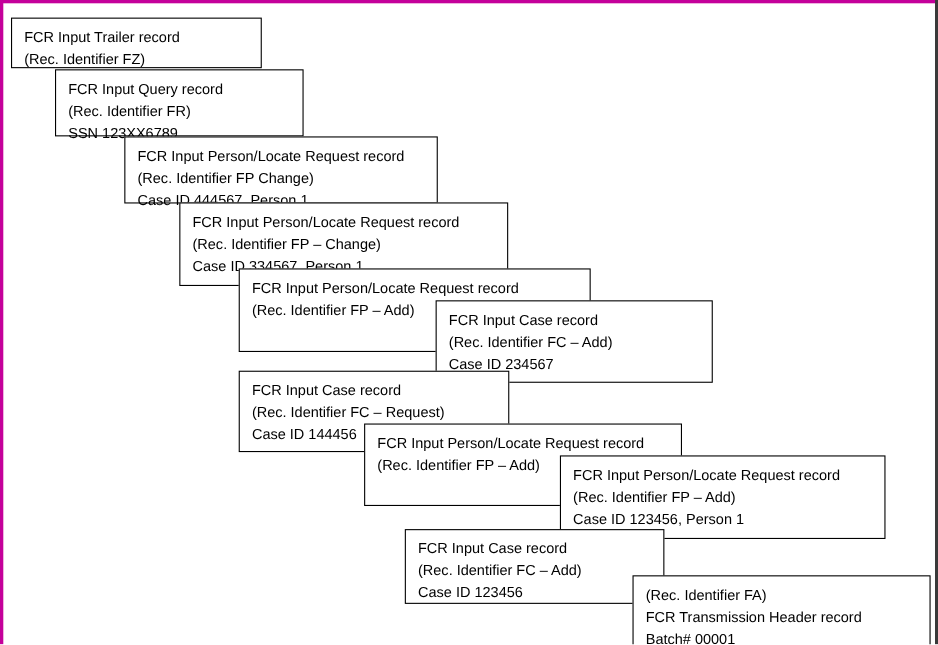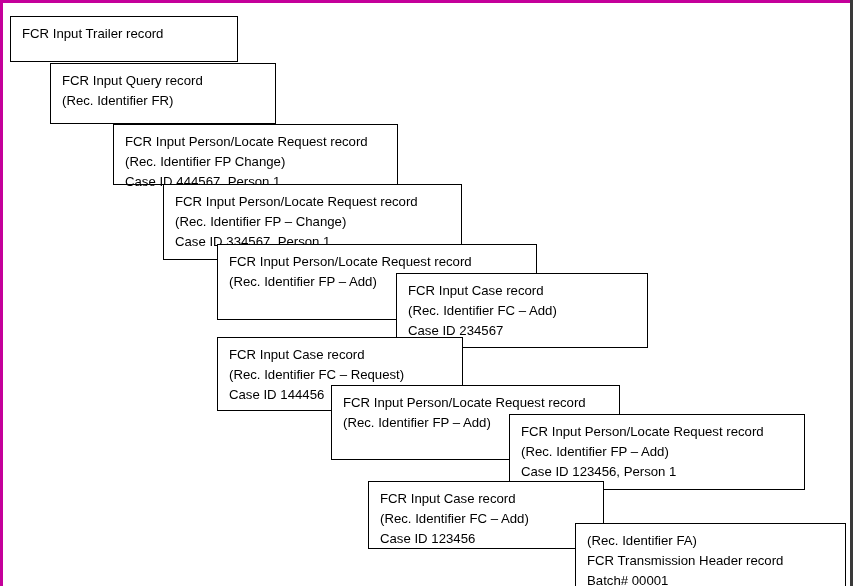--- a/index.html
+++ b/index.html
@@ -58,24 +58,26 @@
 
 <div id="canvas">
 
   <div id="frame-top"></div>
   <div id="frame-left"></div>
   <div id="frame-right"></div>
 
   <div id="boxes-layer">
       <div class="record-box" style="left: 10px; top: 16px; width: 228px; height: 46px; z-index: 10;">
         <span class="line">FCR Input Trailer record</span>
+        <span class="line">(Rec. Identifier FZ)</span>
       </div>
       <div class="record-box" style="left: 50px; top: 63px; width: 226px; height: 61px; z-index: 11;">
         <span class="line">FCR Input Query record</span>
         <span class="line">(Rec. Identifier FR)</span>
+        <span class="line">SSN 123XX6789</span>
       </div>
       <div class="record-box" style="left: 113px; top: 124px; width: 285px; height: 61px; z-index: 12;">
         <span class="line">FCR Input Person/Locate Request record</span>
         <span class="line">(Rec. Identifier FP Change)</span>
         <span class="line">Case ID 444567, Person 1</span>
       </div>
       <div class="record-box" style="left: 163px; top: 184px; width: 299px; height: 76px; z-index: 13;">
         <span class="line">FCR Input Person/Locate Request record</span>
         <span class="line">(Rec. Identifier FP – Change)</span>
         <span class="line">Case ID 334567, Person 1</span>

